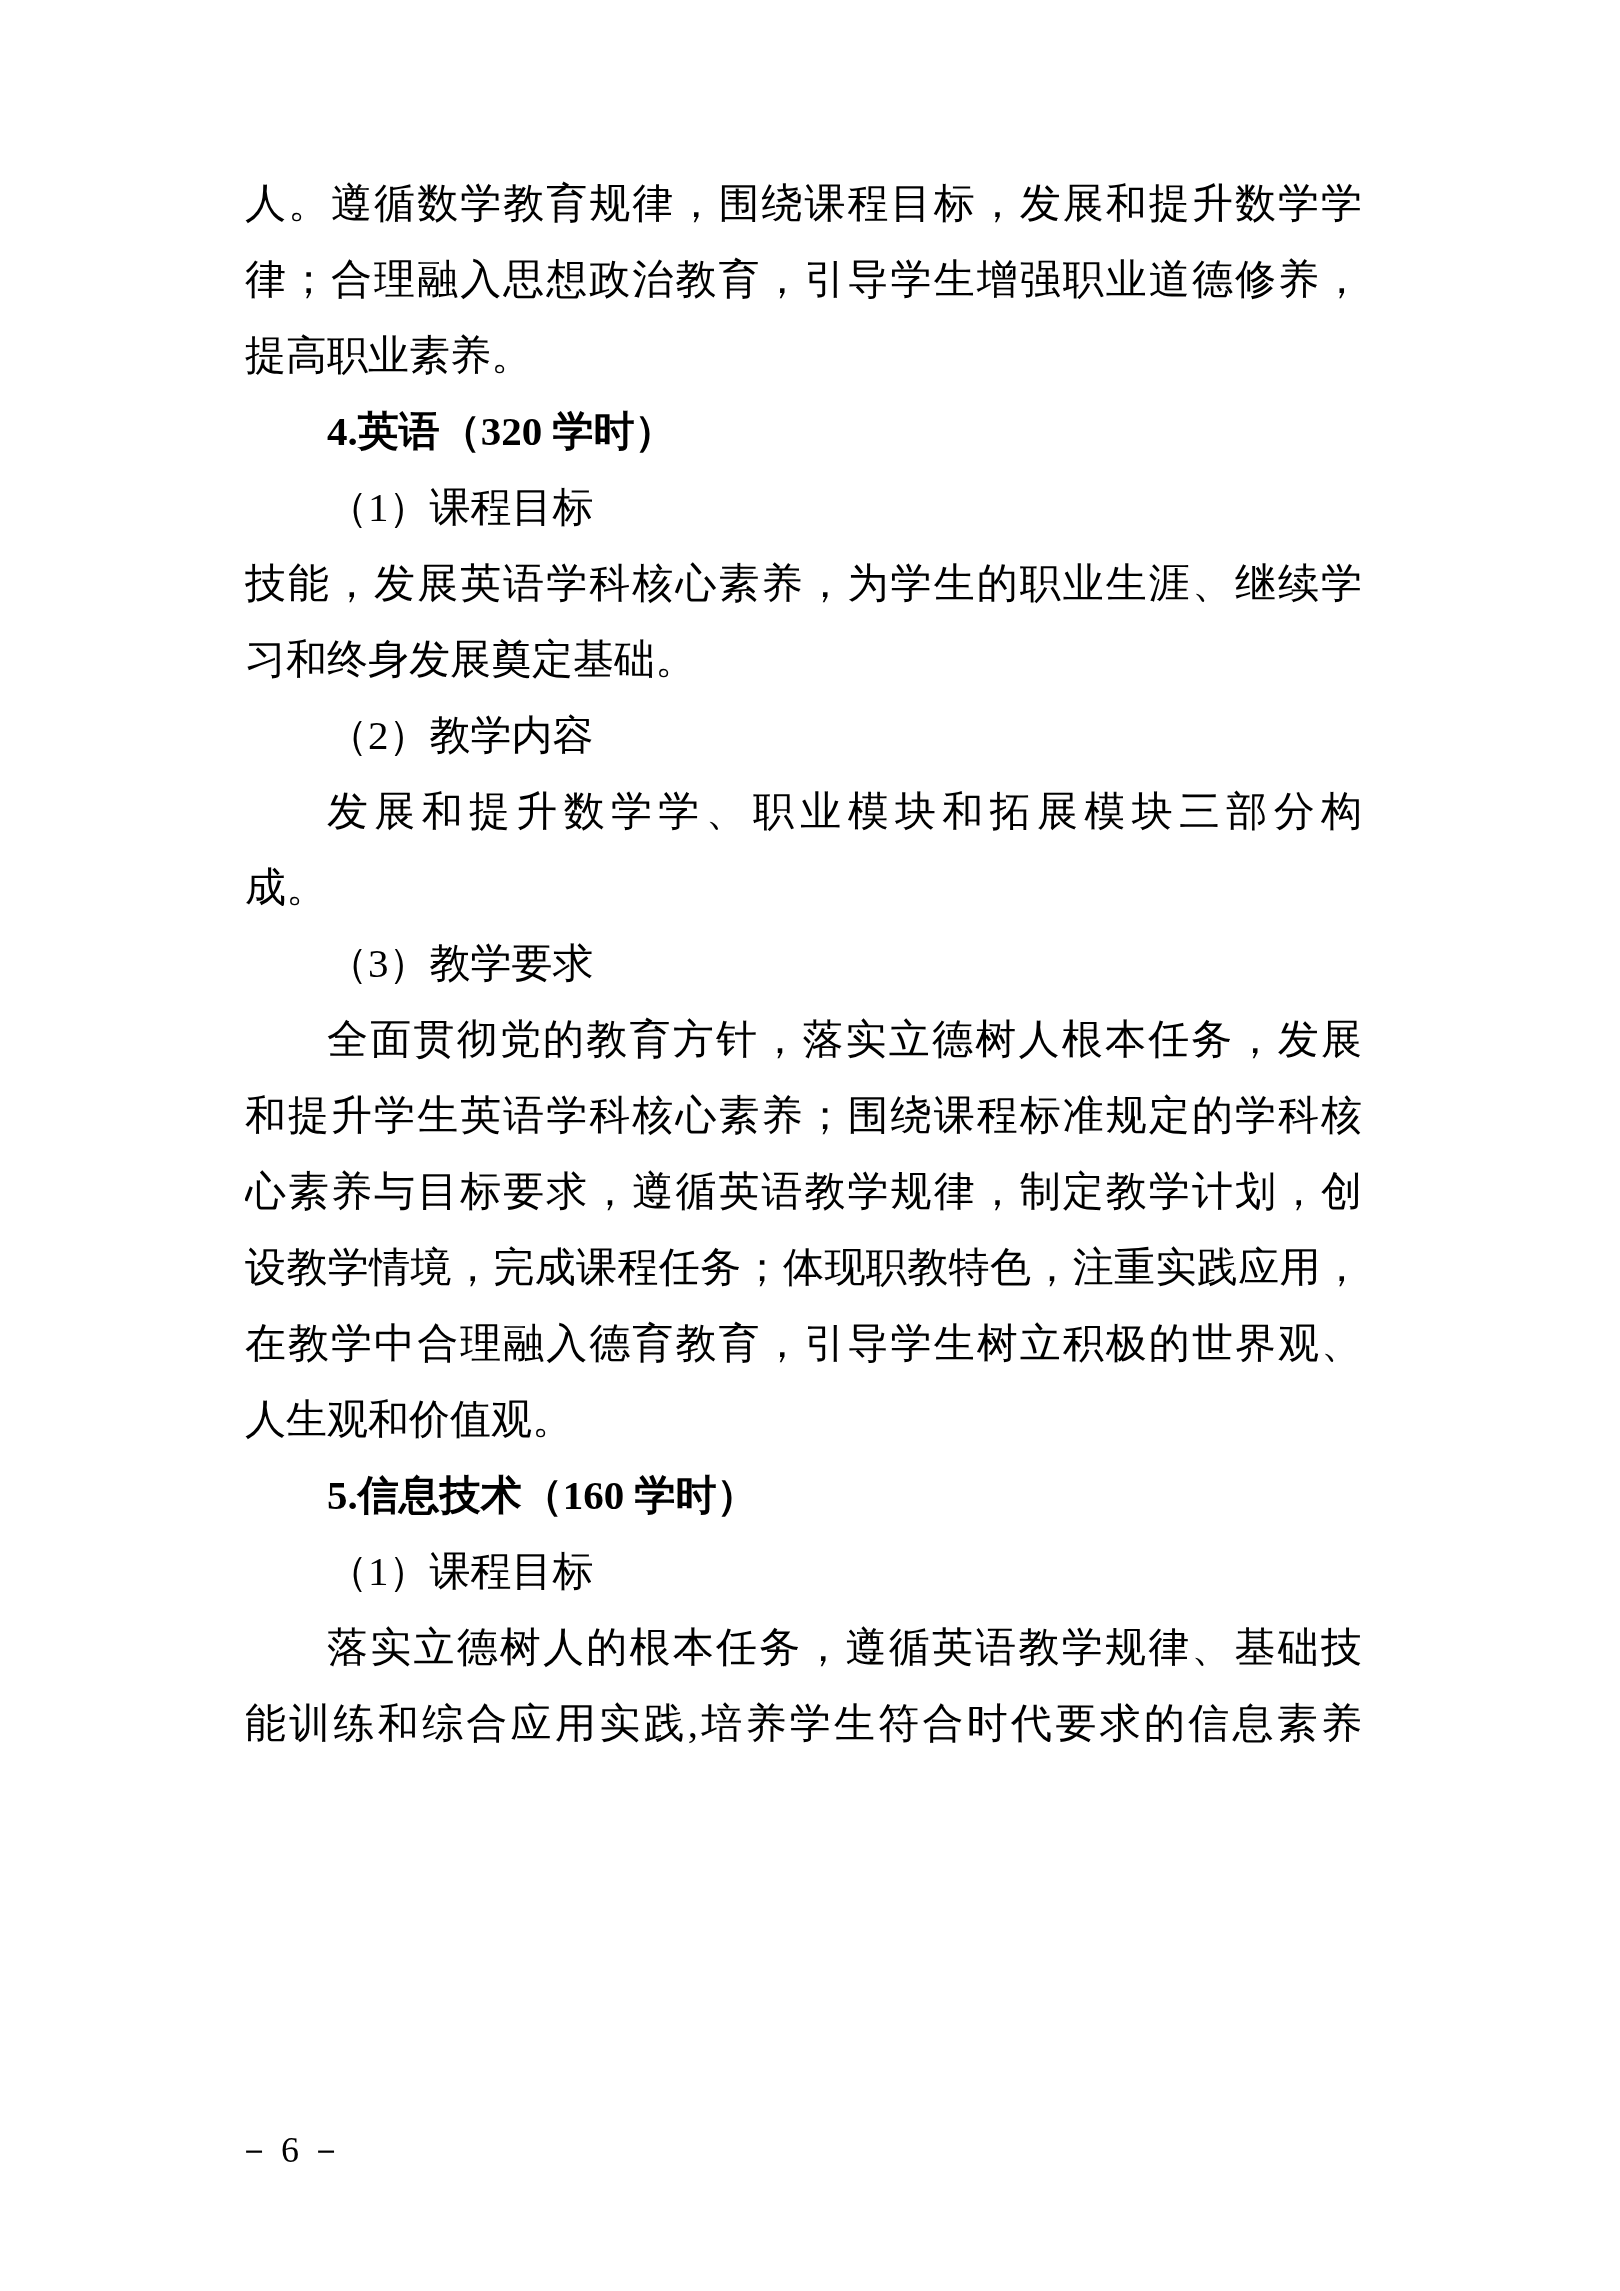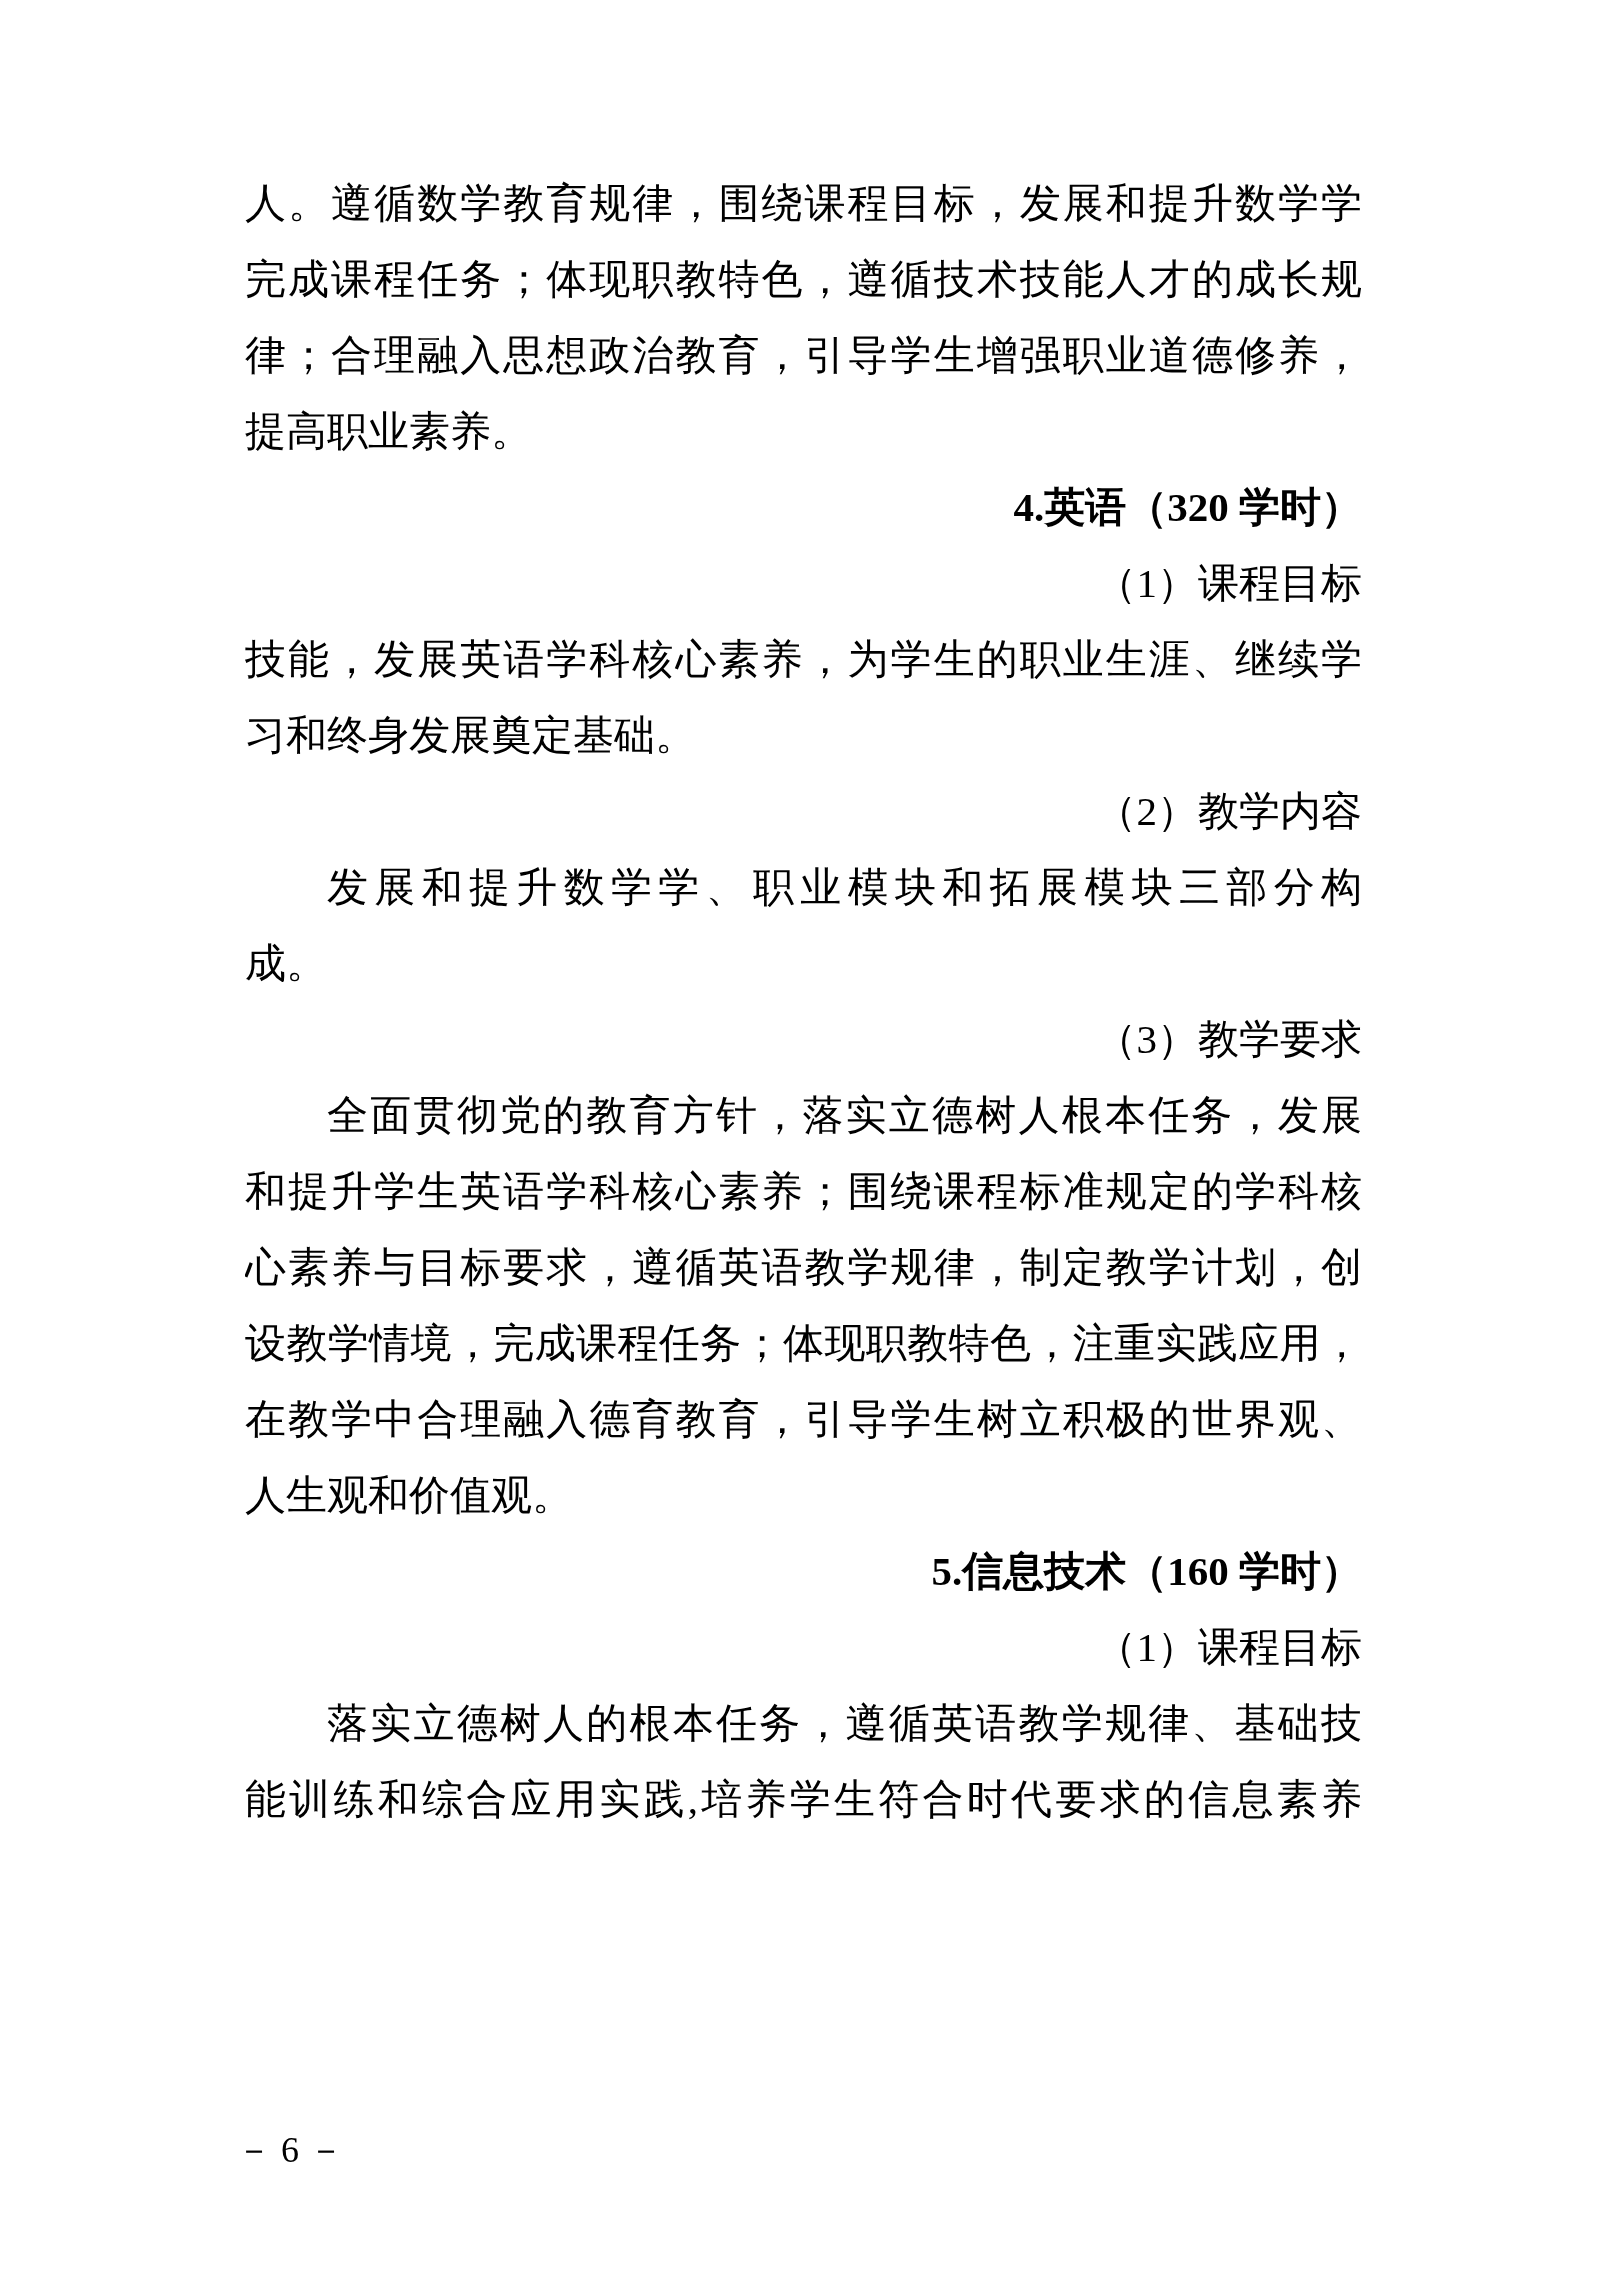--- a/index.html
+++ b/index.html
@@ -31,41 +31,39 @@
     white-space: nowrap;
   }
   .line.fill {
     white-space: normal;
     text-align: justify;
     text-align-last: justify;
     overflow: hidden;
   }
   .line.ind {
     text-indent: 82px;
-    text-align: right;
   }
   .line.b {
     font-weight: bold;
   }
   .footer {
     position: absolute;
     left: 236px;
     top: 2129px;
     font-size: 36px;
     line-height: 43px;
     color: #000000;
   }
 </style>
 </head>
 <body>
 
 <div class="page">
   <div class="text-block" id="text-block">
       <div class="line fill">人。遵循数学教育规律，围绕课程目标，发展和提升数学学</div>
-      <div class="line fill">完成课程任务；体现职教特色，遵循技术技能人才的成长规</div>
       <div class="line fill">律；合理融入思想政治教育，引导学生增强职业道德修养，</div>
       <div class="line">提高职业素养。</div>
       <div class="line ind b">4.英语（320 学时）</div>
       <div class="line ind">（1）课程目标</div>
       <div class="line fill">技能，发展英语学科核心素养，为学生的职业生涯、继续学</div>
       <div class="line">习和终身发展奠定基础。</div>
       <div class="line ind">（2）教学内容</div>
       <div class="line fill ind">发展和提升数学学、职业模块和拓展模块三部分构</div>
       <div class="line">成。</div>
       <div class="line ind">（3）教学要求</div>

